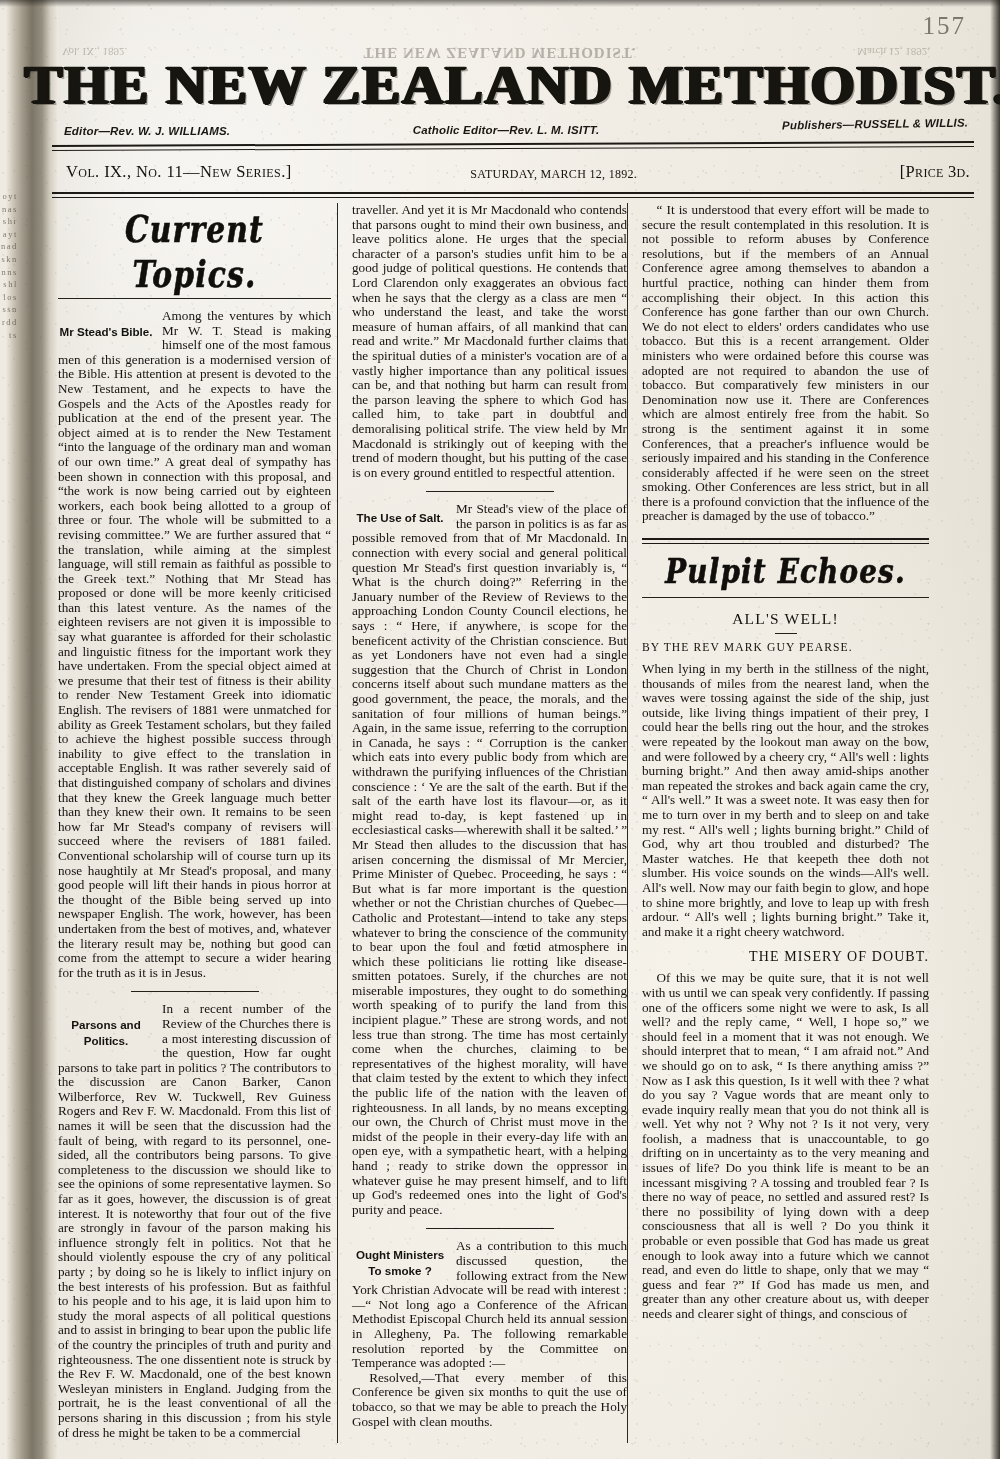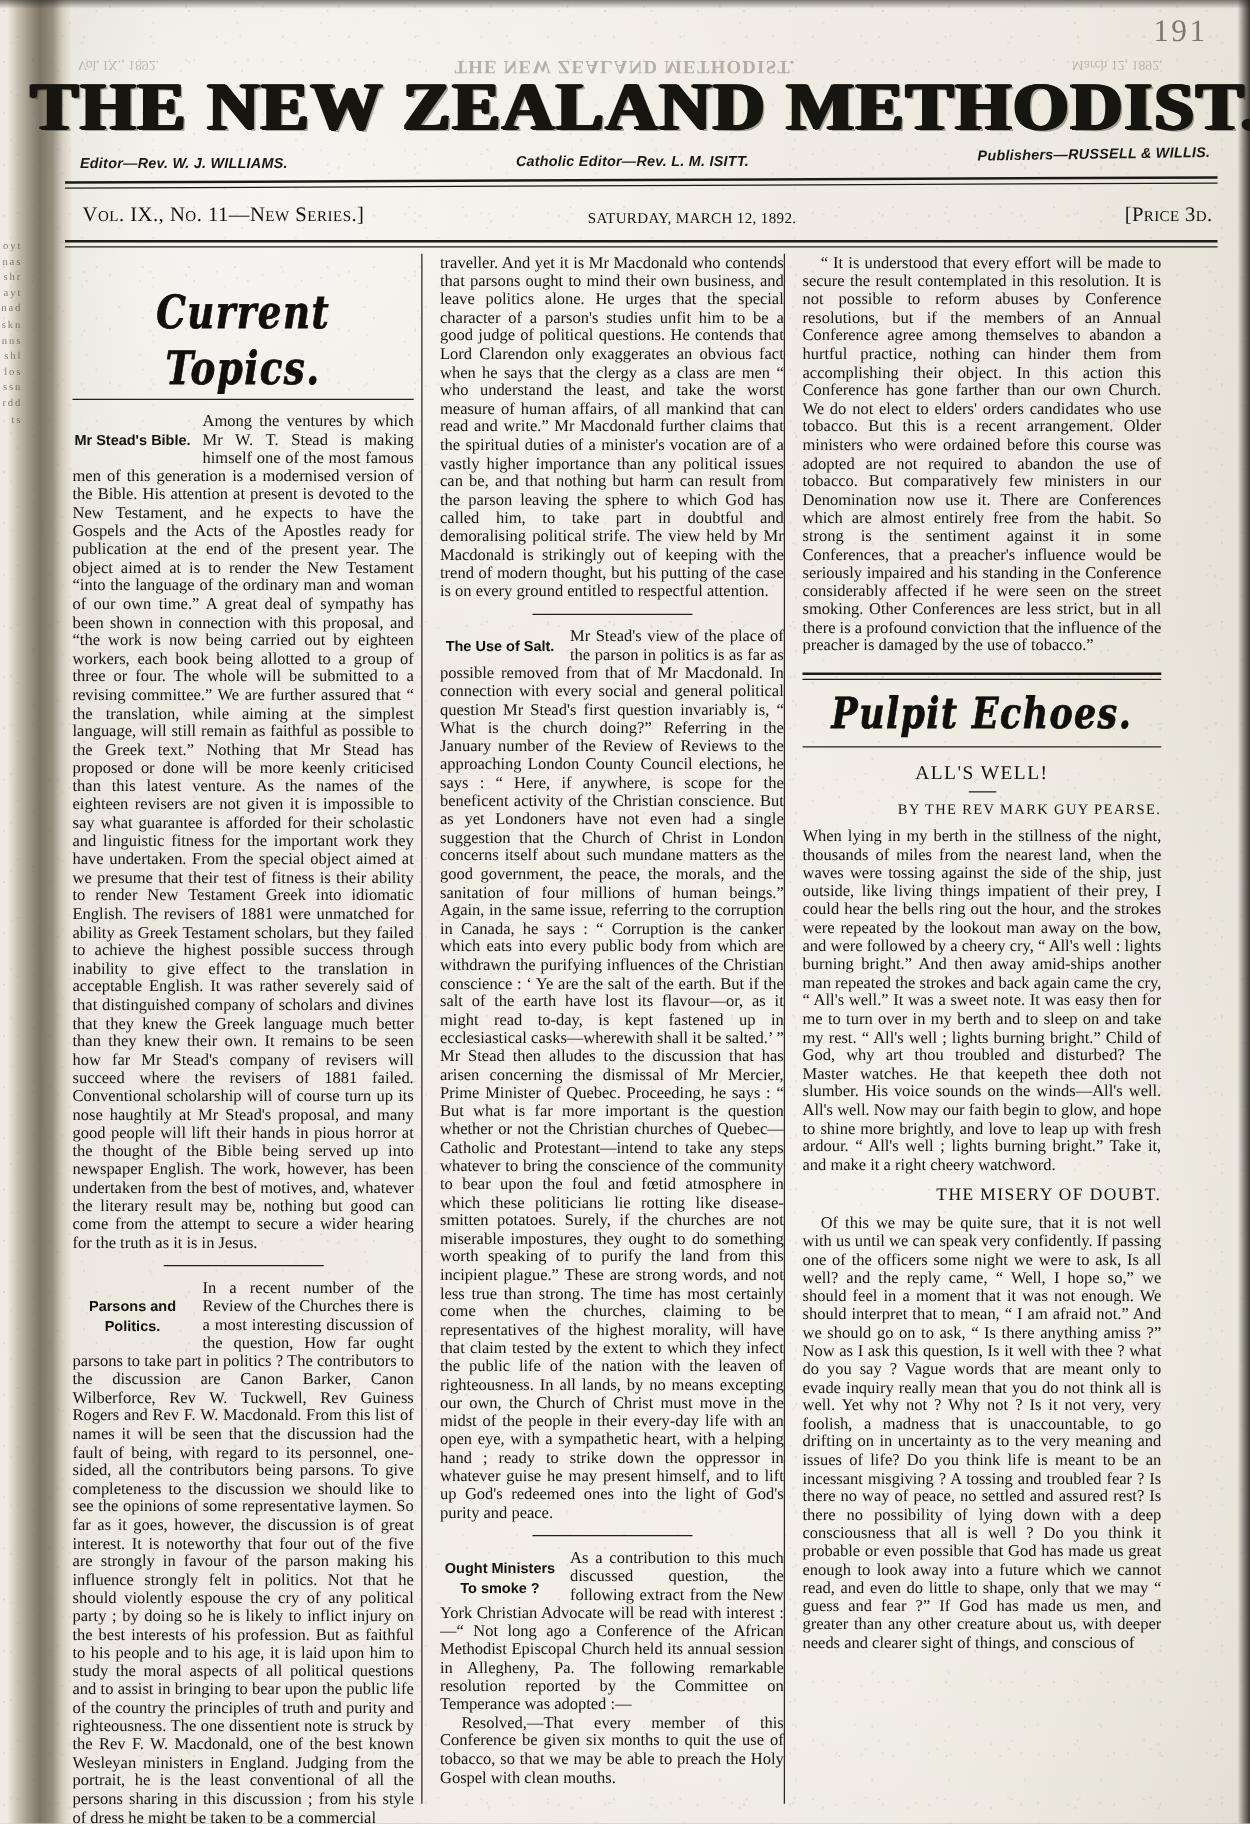--- a/index.html
+++ b/index.html
@@ -210,21 +210,21 @@
   .col {
     width: 279px;
     box-sizing: border-box;
     position: relative;
   }
   .col + .col {
     border-left: 1.4px solid #2a2620;
     padding-left: 14px;
     margin-left: 0;
   }
-  .col.c1 { padding-right: 6px; margin-top: 21px; }
+  .col.c1 { padding-right: 6px; }
   .col.c2 { width: 290px; }
   .col.c3 { width: 302px; }
 
   .col p {
     margin: 0;
     font-size: 13.2px;
     line-height: 14.6px;
     text-align: justify;
     text-justify: inter-word;
     hyphens: none;
@@ -295,21 +295,21 @@
     letter-spacing: 1.2px;
     margin: 12px 0 0 0;
     color: #14120e;
   }
   .tiny-rule {
     width: 22px;
     margin: 5px auto 7px auto;
     border-top: 1.6px solid #23201a;
   }
   .byline {
-    text-align: right;
+    text-align: left;
     font-size: 11.6px;
     font-variant: small-caps;
     letter-spacing: 1.1px;
     margin: 0 0 8px 0;
     color: #14120e;
   }
   .section-sub {
     text-align: right;
     font-size: 14px;
     font-variant: small-caps;
@@ -328,21 +328,21 @@
 </head>
 <body>
 
 <div class="page">
 
   <div class="gutter"></div>
   <div class="facing-sliver">o y t n a s s h r a y t n a d s k n n n s s h l l o s s s n r d d t s</div>
   <div class="top-edge"></div>
   <div class="right-edge"></div>
 
-  <div class="folio">191</div>
+  <div class="folio">157</div>
 
   <div class="bleed-title">THE NEW ZEALAND METHODIST.</div>
   <div class="bleed-left">Vol. IX., 1892.</div>
   <div class="bleed-right">March 12, 1892.</div>
 
   <div class="masthead">
     <div class="paper-title">THE NEW ZEALAND METHODIST.</div>
     <div class="credits">
       <div class="c-ed">Editor—Rev. W. J. WILLIAMS.</div>
       <div class="c-asst">Catholic Editor—Rev. L. M. ISITT.</div>

